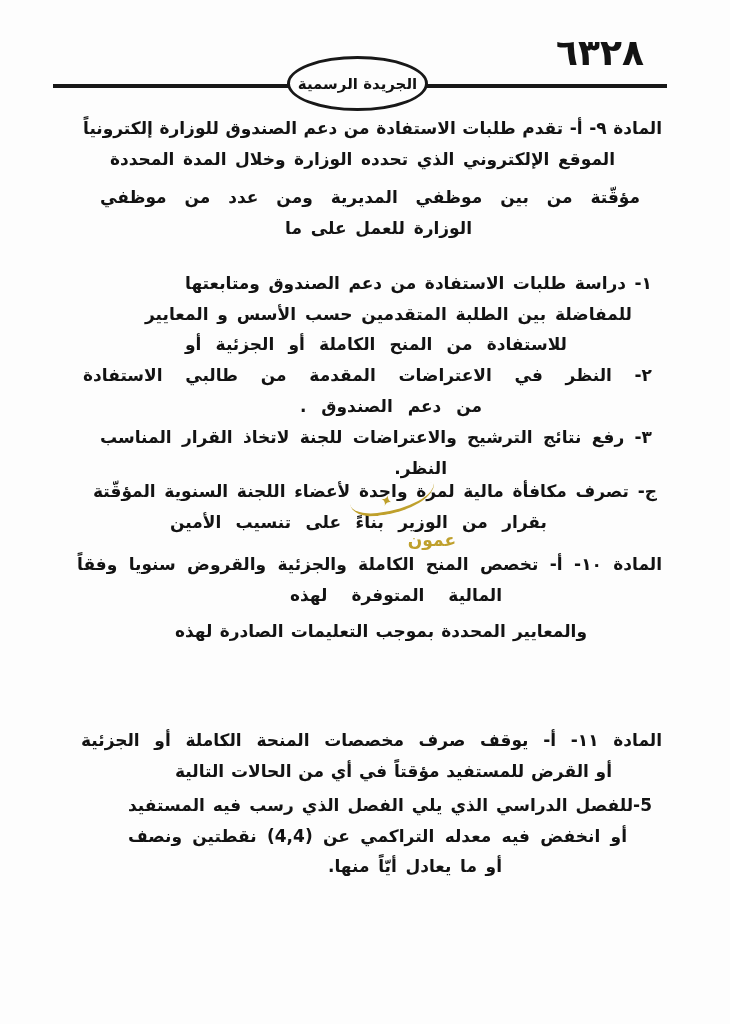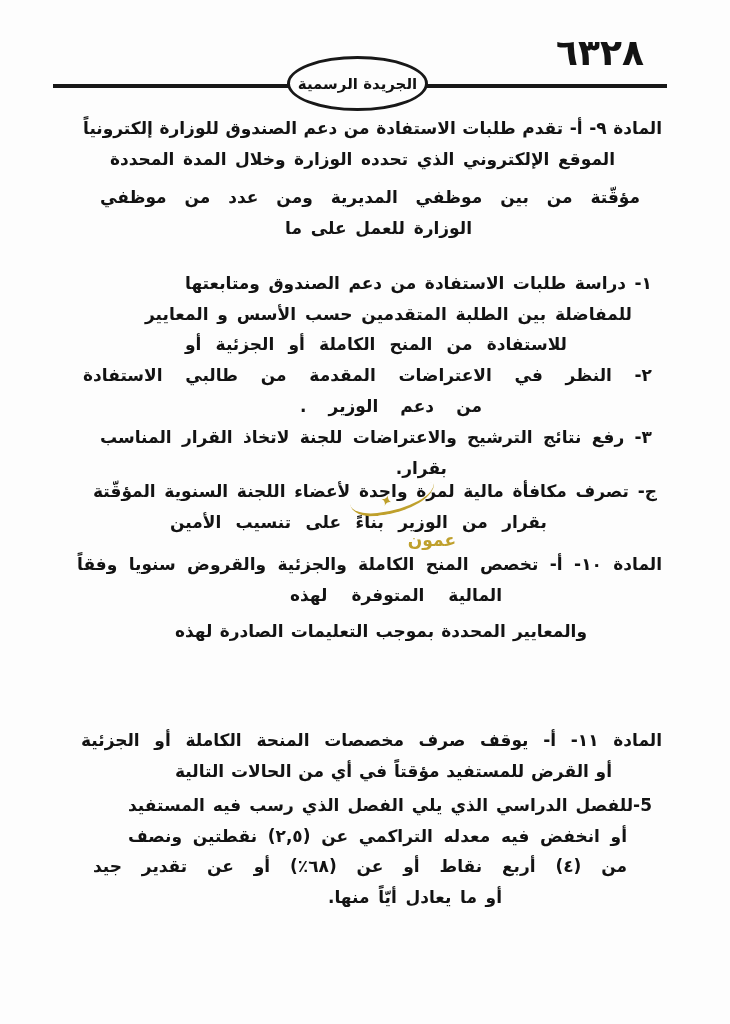--- a/index.html
+++ b/index.html
@@ -129,26 +129,26 @@
   </div>
 
   <div class="block" style="top:268px">
     <div class="line" style="padding:0 10px 0 120px">١- دراسة طلبات الاستفادة من دعم الصندوق ومتابعتها وتدقيقها</div>
     <div class="line" style="padding:0 30px 0 80px">للمفاضلة بين الطلبة المتقدمين حسب الأسس و المعايير المقرّة</div>
     <div class="line" style="padding:0 95px 0 120px">للاستفادة من المنح الكاملة أو الجزئية أو القروض .</div>
   </div>
 
   <div class="block" style="top:360px">
     <div class="line" style="padding:0 10px 0 18px">٢- النظر في الاعتراضات المقدمة من طالبي الاستفادة</div>
-    <div class="line" style="padding:0 180px 0 235px">من دعم الوزير .</div>
+    <div class="line" style="padding:0 180px 0 235px">من دعم الصندوق .</div>
   </div>
 
   <div class="block" style="top:422px">
     <div class="line" style="padding:0 10px 0 35px">٣- رفع نتائج الترشيح والاعتراضات  للجنة لاتخاذ القرار المناسب</div>
-    <div class="line" style="padding:0 215px 0 320px">بقرار.</div>
+    <div class="line" style="padding:0 215px 0 320px">النظر.</div>
   </div>
 
   <div class="block" style="top:476px">
     <div class="line" style="padding:0 5px 0 28px">ج- تصرف مكافأة مالية لمرة واحدة لأعضاء اللجنة السنوية المؤقّتة</div>
     <div class="line" style="padding:0 115px 0 105px">بقرار من الوزير بناءً على تنسيب الأمين العام.</div>
   </div>
 
   <div class="block" style="top:549px">
     <div class="line" style="padding:0 0 0 12px">المادة ١٠- أ- تخصص المنح الكاملة والجزئية والقروض سنويا وفقاً للموارد</div>
     <div class="line" style="padding:0 160px 0 225px">المالية المتوفرة لهذه الغاية.</div>
@@ -158,22 +158,21 @@
     <div class="line" style="padding:0 75px 0 110px">والمعايير المحددة بموجب التعليمات الصادرة لهذه الغاية.</div>
   </div>
 
   <div class="block" style="top:725px">
     <div class="line" style="padding:0 0 0 16px">المادة ١١- أ- يوقف صرف مخصصات المنحة الكاملة أو الجزئية</div>
     <div class="line" style="padding:0 50px 0 110px">أو القرض للمستفيد مؤقتاً في أي من الحالات التالية :-</div>
   </div>
 
   <div class="block" style="top:790px">
     <div class="line" style="padding:0 10px 0 63px">5-للفصل الدراسي الذي يلي الفصل الذي رسب فيه المستفيد</div>
-    <div class="line" style="padding:0 35px 0 63px">أو انخفض فيه معدله التراكمي عن (٢,٥) نقطتين ونصف</div>
-    <div class="line" style="padding:0 35px 0 28px">من (٤) أربع نقاط أو عن (٦٨٪) أو عن تقدير جيد</div>
+    <div class="line" style="padding:0 35px 0 63px">أو انخفض فيه معدله التراكمي عن (4,4) نقطتين ونصف</div>
     <div class="line" style="padding:0 160px 0 263px">أو ما يعادل أيّاً منها.</div>
   </div>
 
   <div class="watermark">
     <span class="wm-star">✦</span>
     <span class="wm-text">عمون</span>
     <div class="wm-swoosh"></div>
   </div>
 
 </div>

